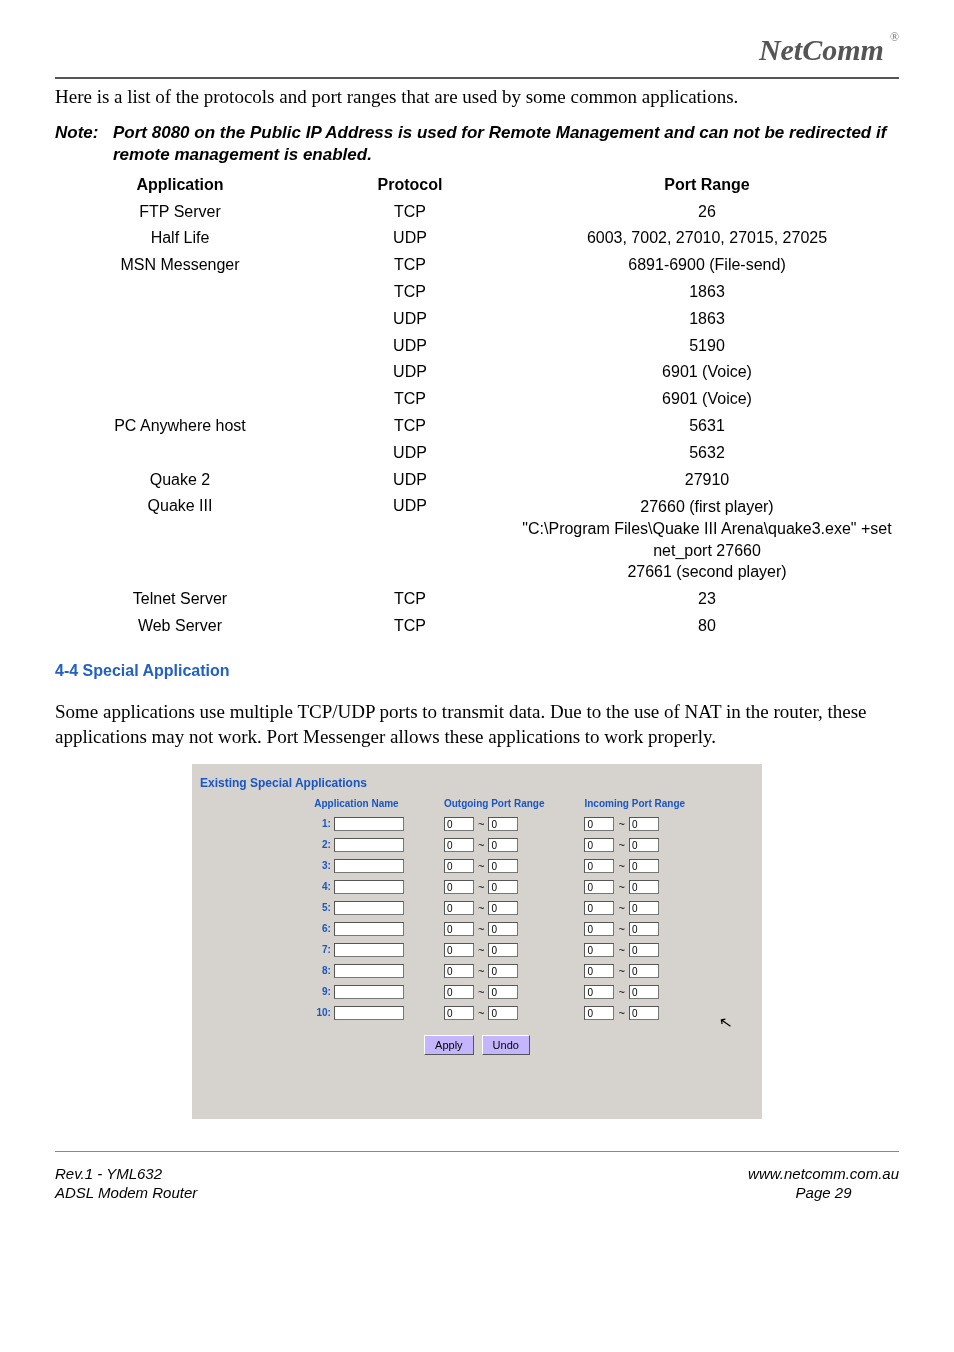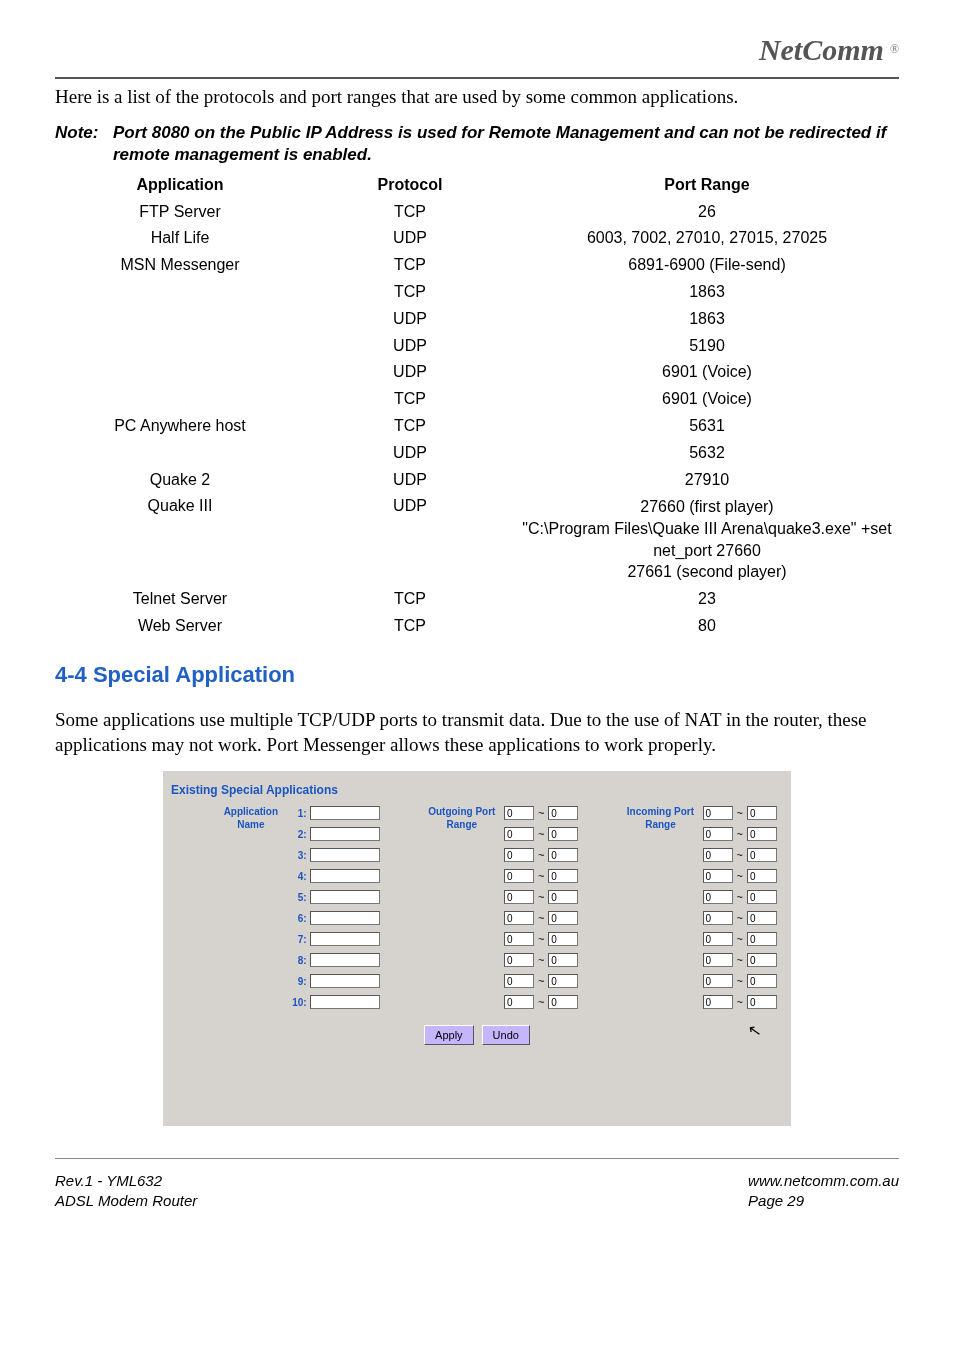--- a/index.html
+++ b/index.html
@@ -10,21 +10,21 @@
       width: 954px;
       font-size: 18px;
       line-height: 1.3;
     }
     .page {
       padding: 30px 55px 20px 55px;
     }
     .logo-row {
       display: flex;
       justify-content: flex-end;
-      align-items: center;
+      align-items: flex-start;
       padding-bottom: 8px;
       border-bottom: 2px solid #555;
     }
     .logo {
       font-family: "Brush Script MT", cursive;
       font-weight: bold;
       font-style: italic;
       font-size: 30px;
       color: #555;
       letter-spacing: 0px;
@@ -71,35 +71,35 @@
     }
     .table .c1 { width: 250px; flex-shrink: 0; }
     .table .c2 { width: 210px; flex-shrink: 0; }
     .table .c3 { flex: 1; }
     .table .c3 .multi {
       line-height: 1.35;
     }
     h2.section {
       font-family: Arial, Helvetica, sans-serif;
       color: #2160c4;
-      font-size: 22px;
+      font-size: 16px;
       font-weight: bold;
       margin-top: 22px;
       margin-bottom: 18px;
     }
     .body-text {
       font-size: 19px;
     }
     .screenshot-wrap {
       display: flex;
       justify-content: center;
       margin-top: 14px;
     }
     .screenshot {
-      width: 628px;
+      width: 570px;
       height: 355px;
       background: #d6d3ce;
       padding: 12px 14px;
       box-sizing: border-box;
       font-family: Verdana, Arial, sans-serif;
       font-size: 11px;
       position: relative;
     }
     .screenshot-title {
       color: #1a56c2;
@@ -109,20 +109,21 @@
       margin-left: -6px;
     }
     .cols {
       display: flex;
       justify-content: center;
       gap: 40px;
       margin-left: 40px;
     }
     .col {
       display: flex;
+      flex-direction: column;
     }
     .col-head {
       color: #1a56c2;
       font-weight: bold;
       font-size: 10px;
       text-align: center;
       margin-bottom: 5px;
     }
     .shot-row {
       display: flex;
@@ -187,21 +188,21 @@
       border-top: 1px solid #888;
       margin-top: 32px;
       padding-top: 12px;
       display: flex;
       justify-content: space-between;
       font-family: Arial, Helvetica, sans-serif;
       font-style: italic;
       font-size: 15px;
     }
     .footer .left, .footer .right { line-height: 1.3; }
-    .footer .right { text-align: left; }
+    .footer .right { text-align: center; }
   </style>
 </head>
 <body>
 
 <div class="page">
   <div class="logo-row">
     <span class="logo">NetComm</span>
     <span class="logo-mark">®</span>
   </div>
 

